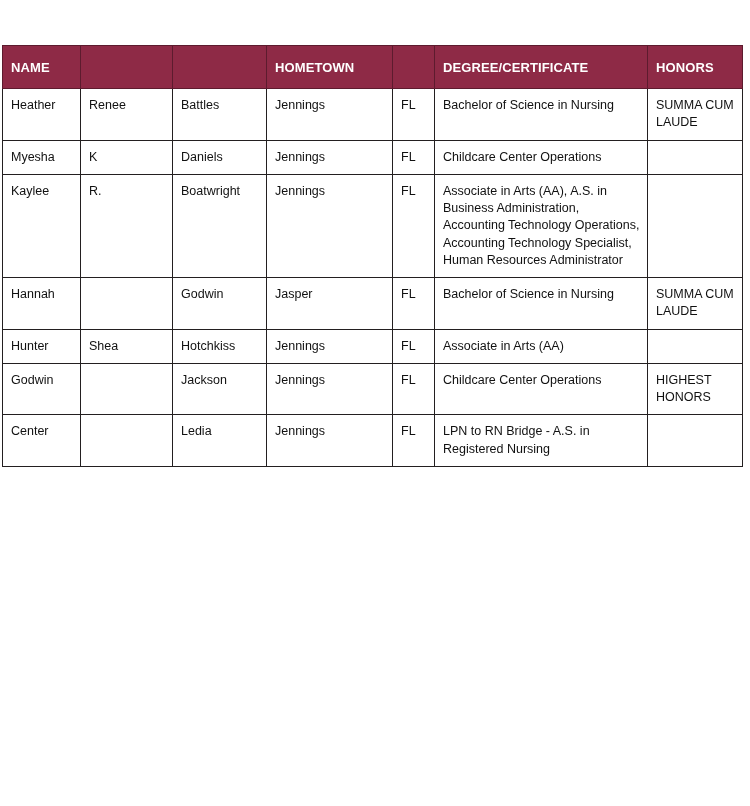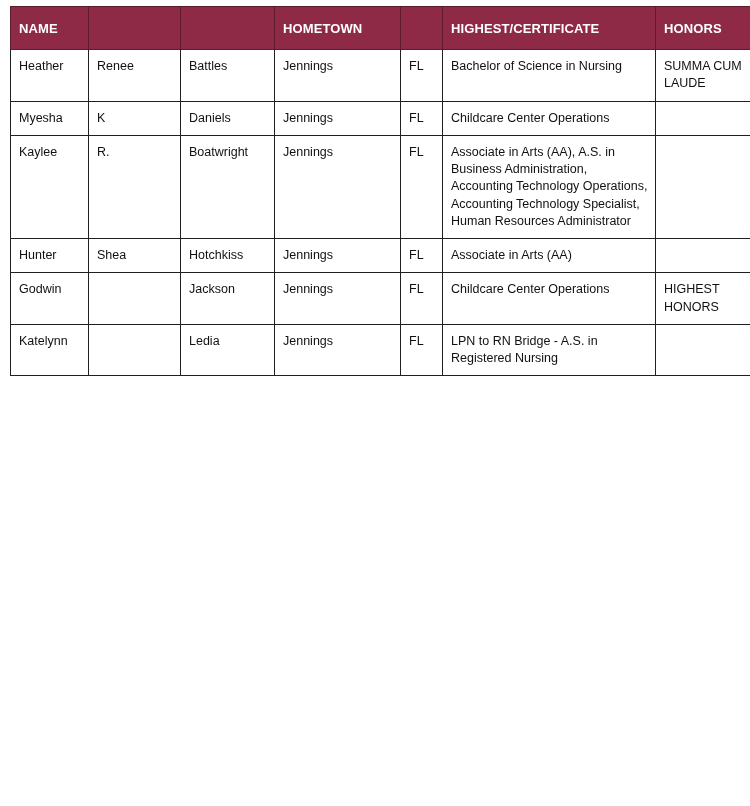--- a/index.html
+++ b/index.html
@@ -8,23 +8,24 @@
     background: #ffffff;
   }
   body {
     width: 750px;
     height: 806px;
     font-family: "Liberation Sans", sans-serif;
     color: #1a1a1a;
     overflow: hidden;
   }
   .table-wrap {
-    padding: 6px 4px 0 10px;
+    padding: 6px 4px 0 2px;
     box-sizing: border-box;
     width: 750px;
+    margin-top: 39px;
   }
   table.graduates {
     border-collapse: collapse;
     table-layout: fixed;
     width: 740px;
     font-size: 12.5px;
   }
   table.graduates col.c-first   { width: 78px; }
   table.graduates col.c-middle  { width: 92px; }
   table.graduates col.c-last    { width: 94px; }
@@ -70,21 +71,21 @@
       <col class="c-degree">
       <col class="c-honors">
     </colgroup>
     <thead>
       <tr>
         <th>NAME</th>
         <th></th>
         <th></th>
         <th>HOMETOWN</th>
         <th></th>
-        <th>HIGHEST/CERTIFICATE</th>
+        <th>DEGREE/CERTIFICATE</th>
         <th>HONORS</th>
       </tr>
     </thead>
     <tbody>
       <tr>
         <td>Heather</td>
         <td>Renee</td>
         <td>Battles</td>
         <td>Jennings</td>
         <td>FL</td>
@@ -103,39 +104,48 @@
       <tr>
         <td>Kaylee</td>
         <td>R.</td>
         <td>Boatwright</td>
         <td>Jennings</td>
         <td>FL</td>
         <td>Associate in Arts (AA), A.S. in Business Administration, Accounting Technology Operations, Accounting Technology Specialist, Human Resources Administrator</td>
         <td></td>
       </tr>
       <tr>
+        <td>Hannah</td>
+        <td></td>
+        <td>Godwin</td>
+        <td>Jasper</td>
+        <td>FL</td>
+        <td>Bachelor of Science in Nursing</td>
+        <td>SUMMA CUM LAUDE</td>
+      </tr>
+      <tr>
         <td>Hunter</td>
         <td>Shea</td>
         <td>Hotchkiss</td>
         <td>Jennings</td>
         <td>FL</td>
         <td>Associate in Arts (AA)</td>
         <td></td>
       </tr>
       <tr>
         <td>Godwin</td>
         <td></td>
         <td>Jackson</td>
         <td>Jennings</td>
         <td>FL</td>
         <td>Childcare Center Operations</td>
         <td>HIGHEST HONORS</td>
       </tr>
       <tr>
-        <td>Katelynn</td>
+        <td>Center</td>
         <td></td>
         <td>Ledia</td>
         <td>Jennings</td>
         <td>FL</td>
         <td>LPN to RN Bridge - A.S. in Registered Nursing</td>
         <td></td>
       </tr>
     </tbody>
   </table>
 </div>

